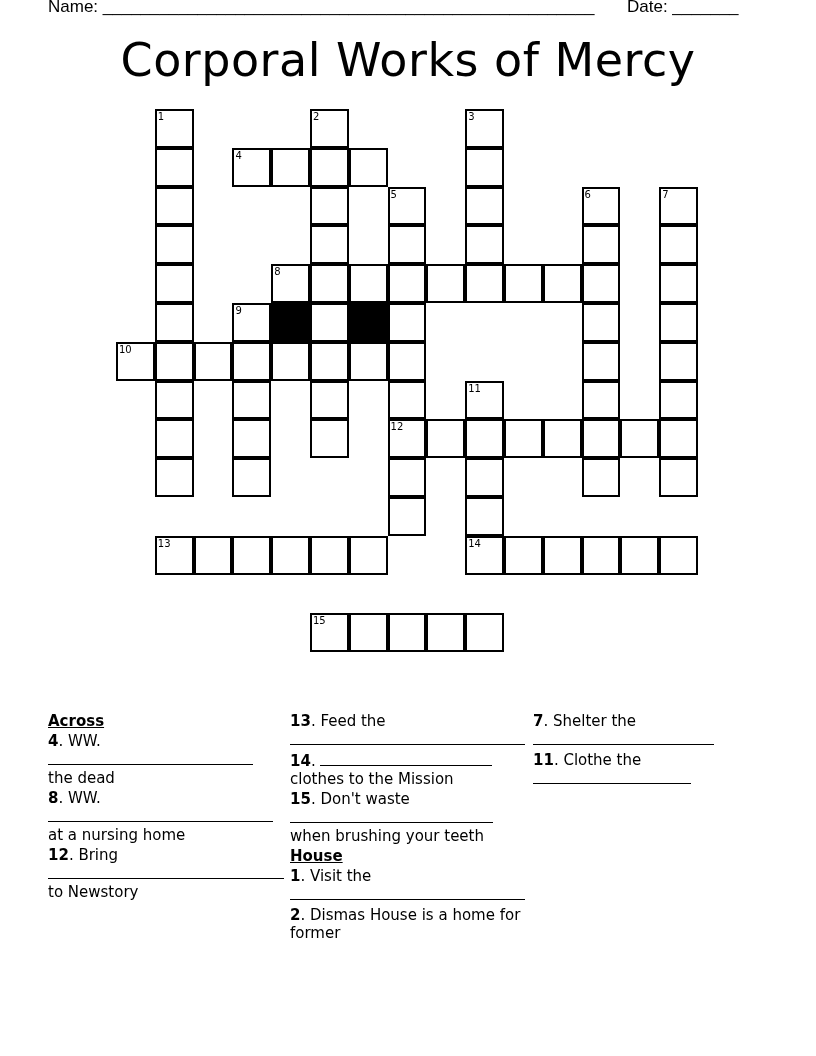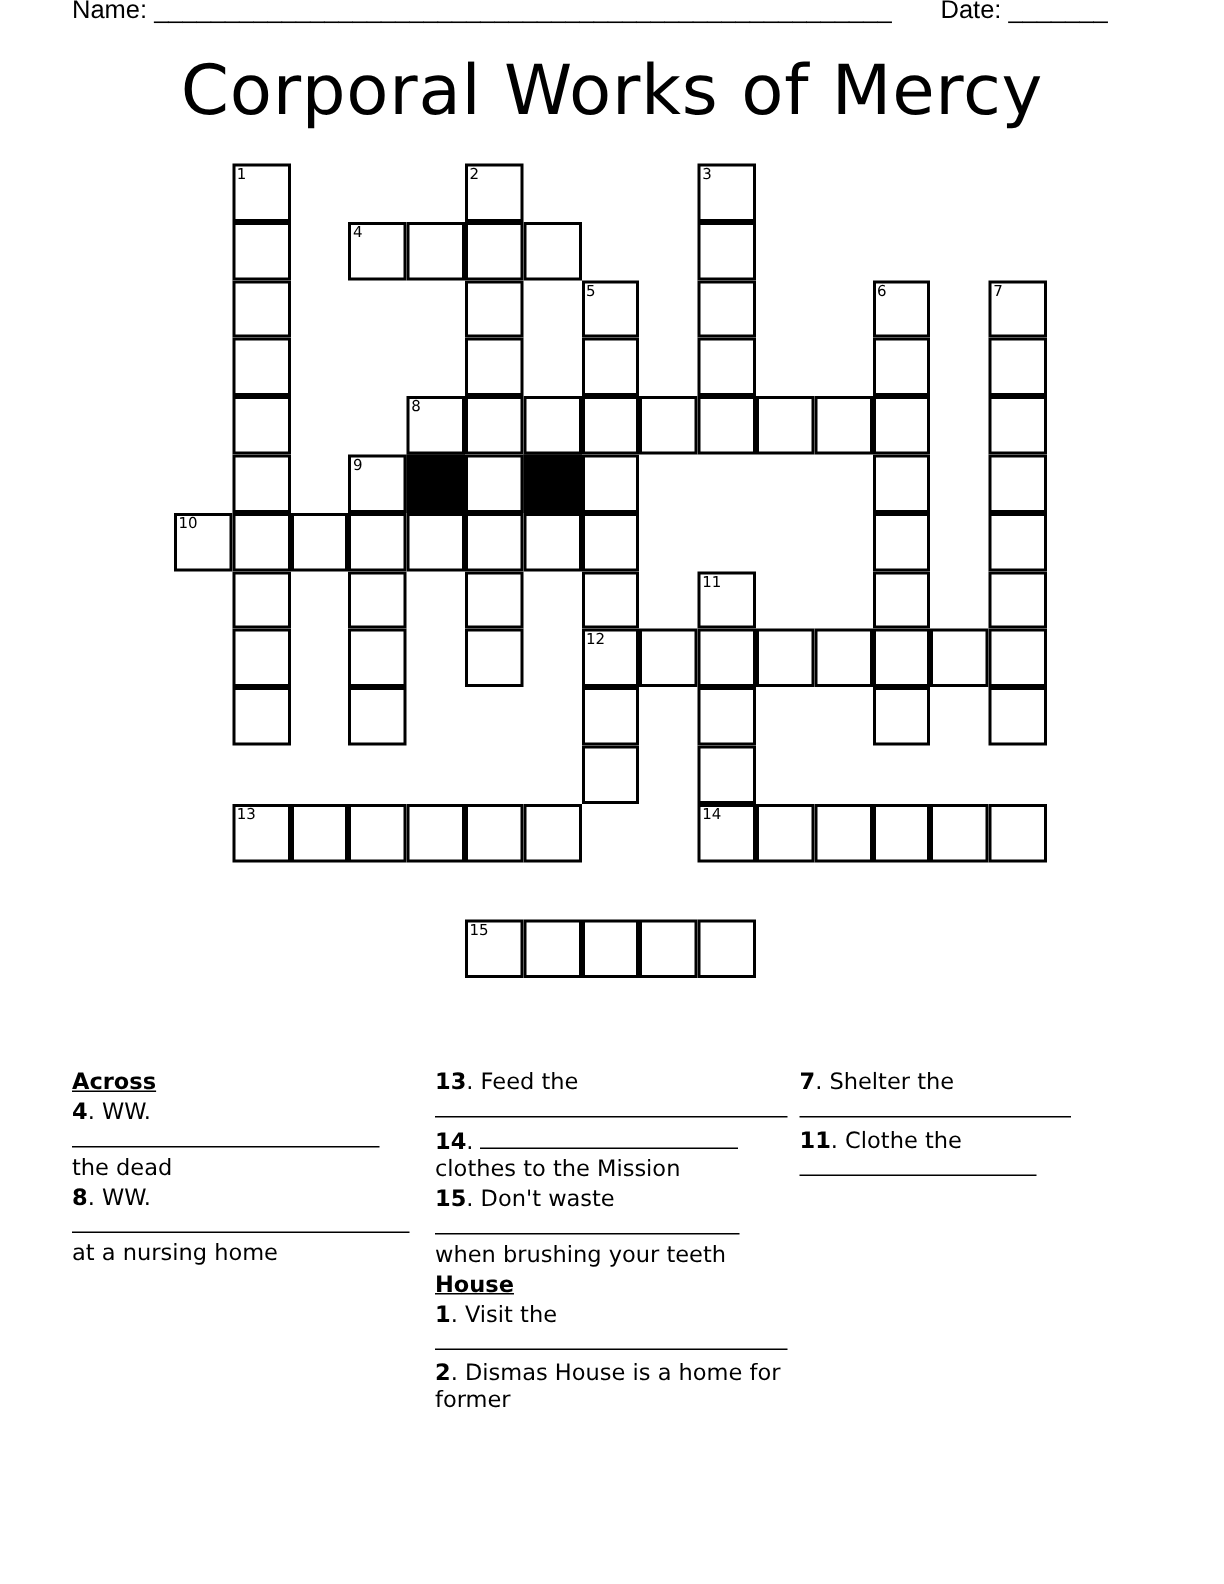--- a/index.html
+++ b/index.html
@@ -147,20 +147,21 @@
     <div class="cell" style="left: 427.4px; top: 614.4px;"></div>
     <div class="cell" style="left: 466.2px; top: 614.4px;"></div>
     <div class="cell black" style="left: 272.2px; top: 304px;"></div>
     <div class="cell black" style="left: 349.8px; top: 304px;"></div>
   </div>
 
 <div class="col" id="col0" style="left:48px; width:235px;">
     <div class="clue head">Across</div>
     <div class="clue"><b>4</b>. WW. <br><span class="blank" style="width: 205px;"></span><br>the dead</div>
     <div class="clue"><b>8</b>. WW. <br><span class="blank" style="width: 225px;"></span><br>at a nursing home</div>
+    <div class="clue"><b>12</b>. Bring <br><span class="blank" style="width: 236px;"></span><br>to Newstory</div>
   </div>
 <div class="col" id="col1" style="left:290px; width:238px;">
     <div class="clue"><b>13</b>. Feed the <br><span class="blank" style="width: 235px;"></span></div>
     <div class="clue"><b>14</b>.  <span class="blank" style="width: 172px;"></span><br>clothes to the Mission</div>
     <div class="clue"><b>15</b>. Don't waste <br><span class="blank" style="width: 203px;"></span><br>when brushing your teeth</div>
     <div class="clue head" style="margin-top: 2px;">House</div>
     <div class="clue"><b>1</b>. Visit the <br><span class="blank" style="width: 235px;"></span></div>
     <div class="clue"><b>2</b>. Dismas House is a home for former </div>
   </div>
 <div class="col" id="col2" style="left:533px; width:240px;">

